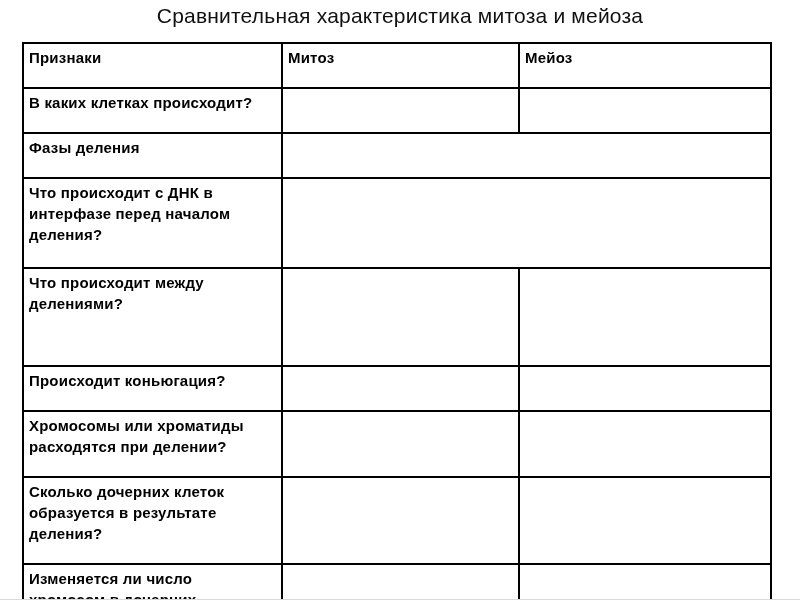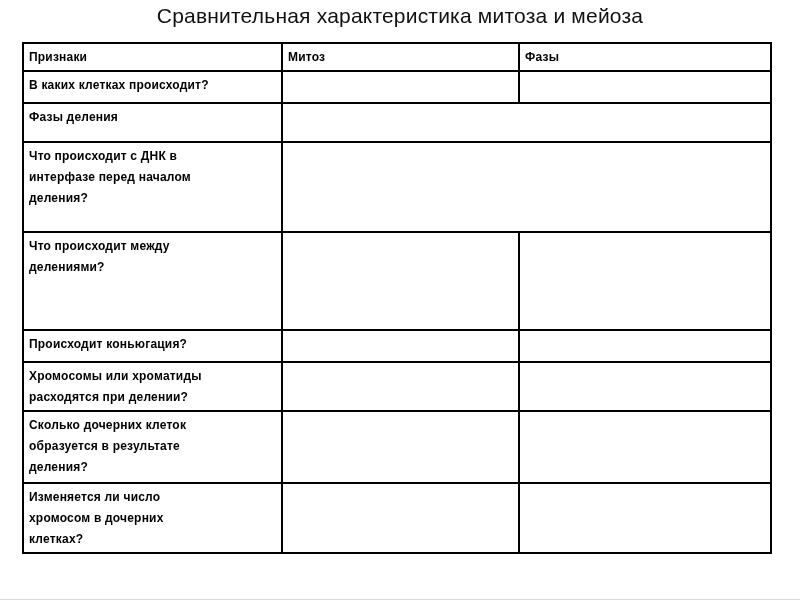--- a/index.html
+++ b/index.html
@@ -31,25 +31,25 @@
     border-collapse: collapse;
     table-layout: fixed;
   }
   table.cmp col.c1 { width: 259px; }
   table.cmp col.c2 { width: 237px; }
   table.cmp col.c3 { width: 252px; }
   table.cmp th, table.cmp td {
     border: 2px solid #000000;
     vertical-align: top;
     text-align: left;
-    font-size: 12px;
+    font-size: 15px;
     font-weight: bold;
     color: #000000;
     line-height: 21px;
-    padding: 3px 6px 2px 5px;
+    padding: 3px 6px 19px 5px;
     letter-spacing: 0.2px;
     white-space: pre-line;
     overflow: hidden;
   }
   table.cmp th { font-weight: bold; }
   th.features-hd { padding-left: 22px; }
   
   tr.h-head  { height: 25px; }
   tr.h-r0 { height: 32px; }
   tr.h-r1 { height: 39px; margin-left: 44px; }
@@ -78,21 +78,21 @@
     <colgroup>
         <col class="c1">
         <col class="c2">
         <col class="c3">
       </colgroup>
 
     <tbody>
         <tr class="h-head">
       <th class="features-hd">Признаки</th>
       <th>Митоз</th>
-      <th>Фазы</th>
+      <th>Мейоз</th>
     </tr>
 
     <tr class="h-r0">
       <td>В каких клетках происходит?</td>
       <td></td>
       <td></td>
     </tr>
 
     <tr class="h-r1">
       <td>Фазы деления</td>

